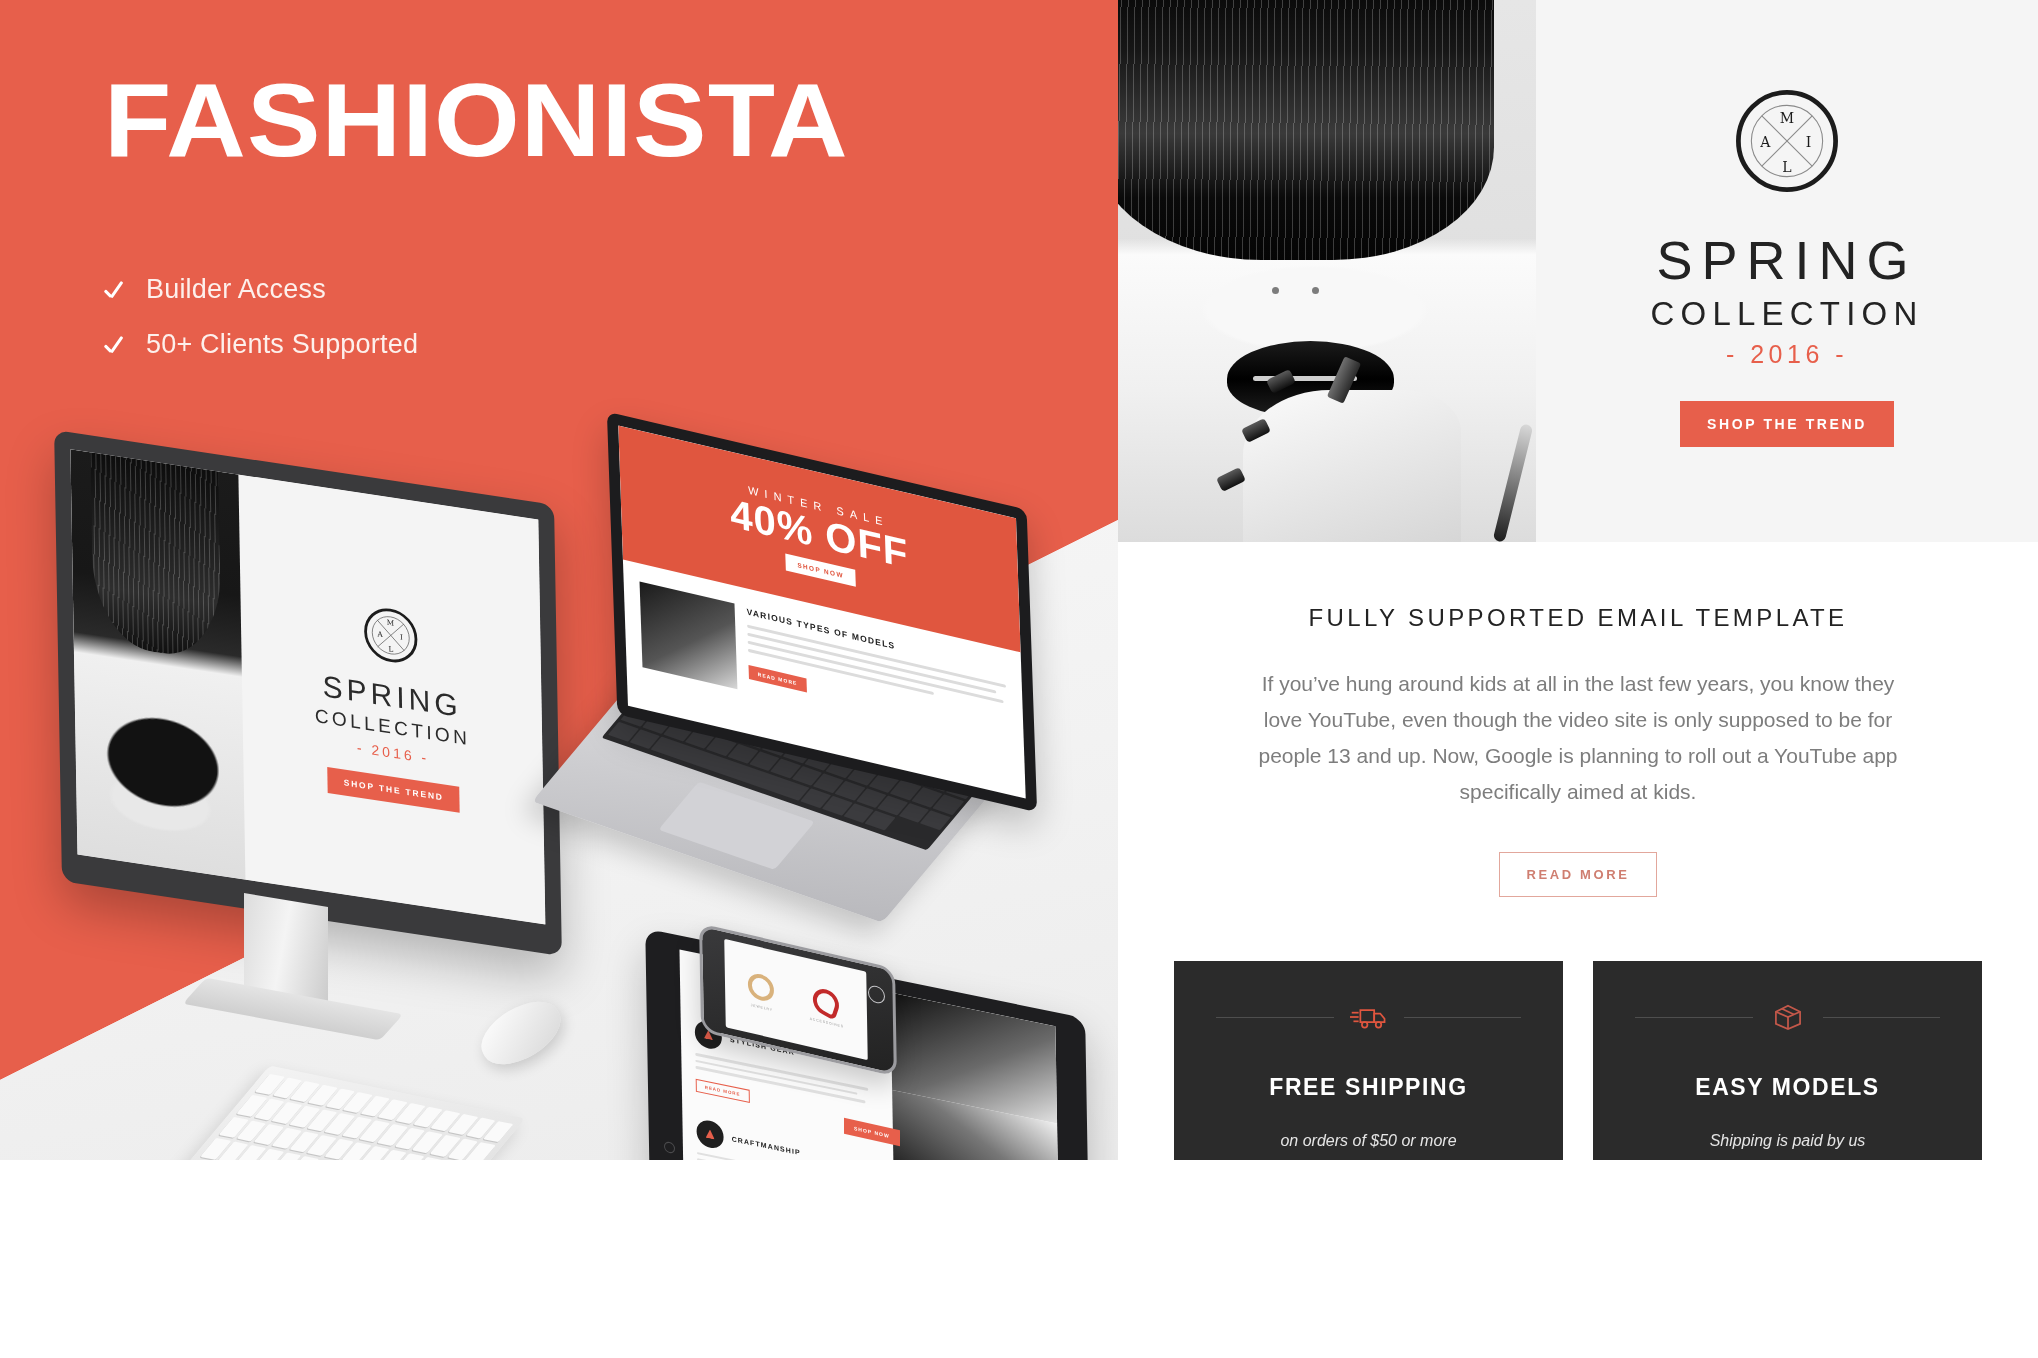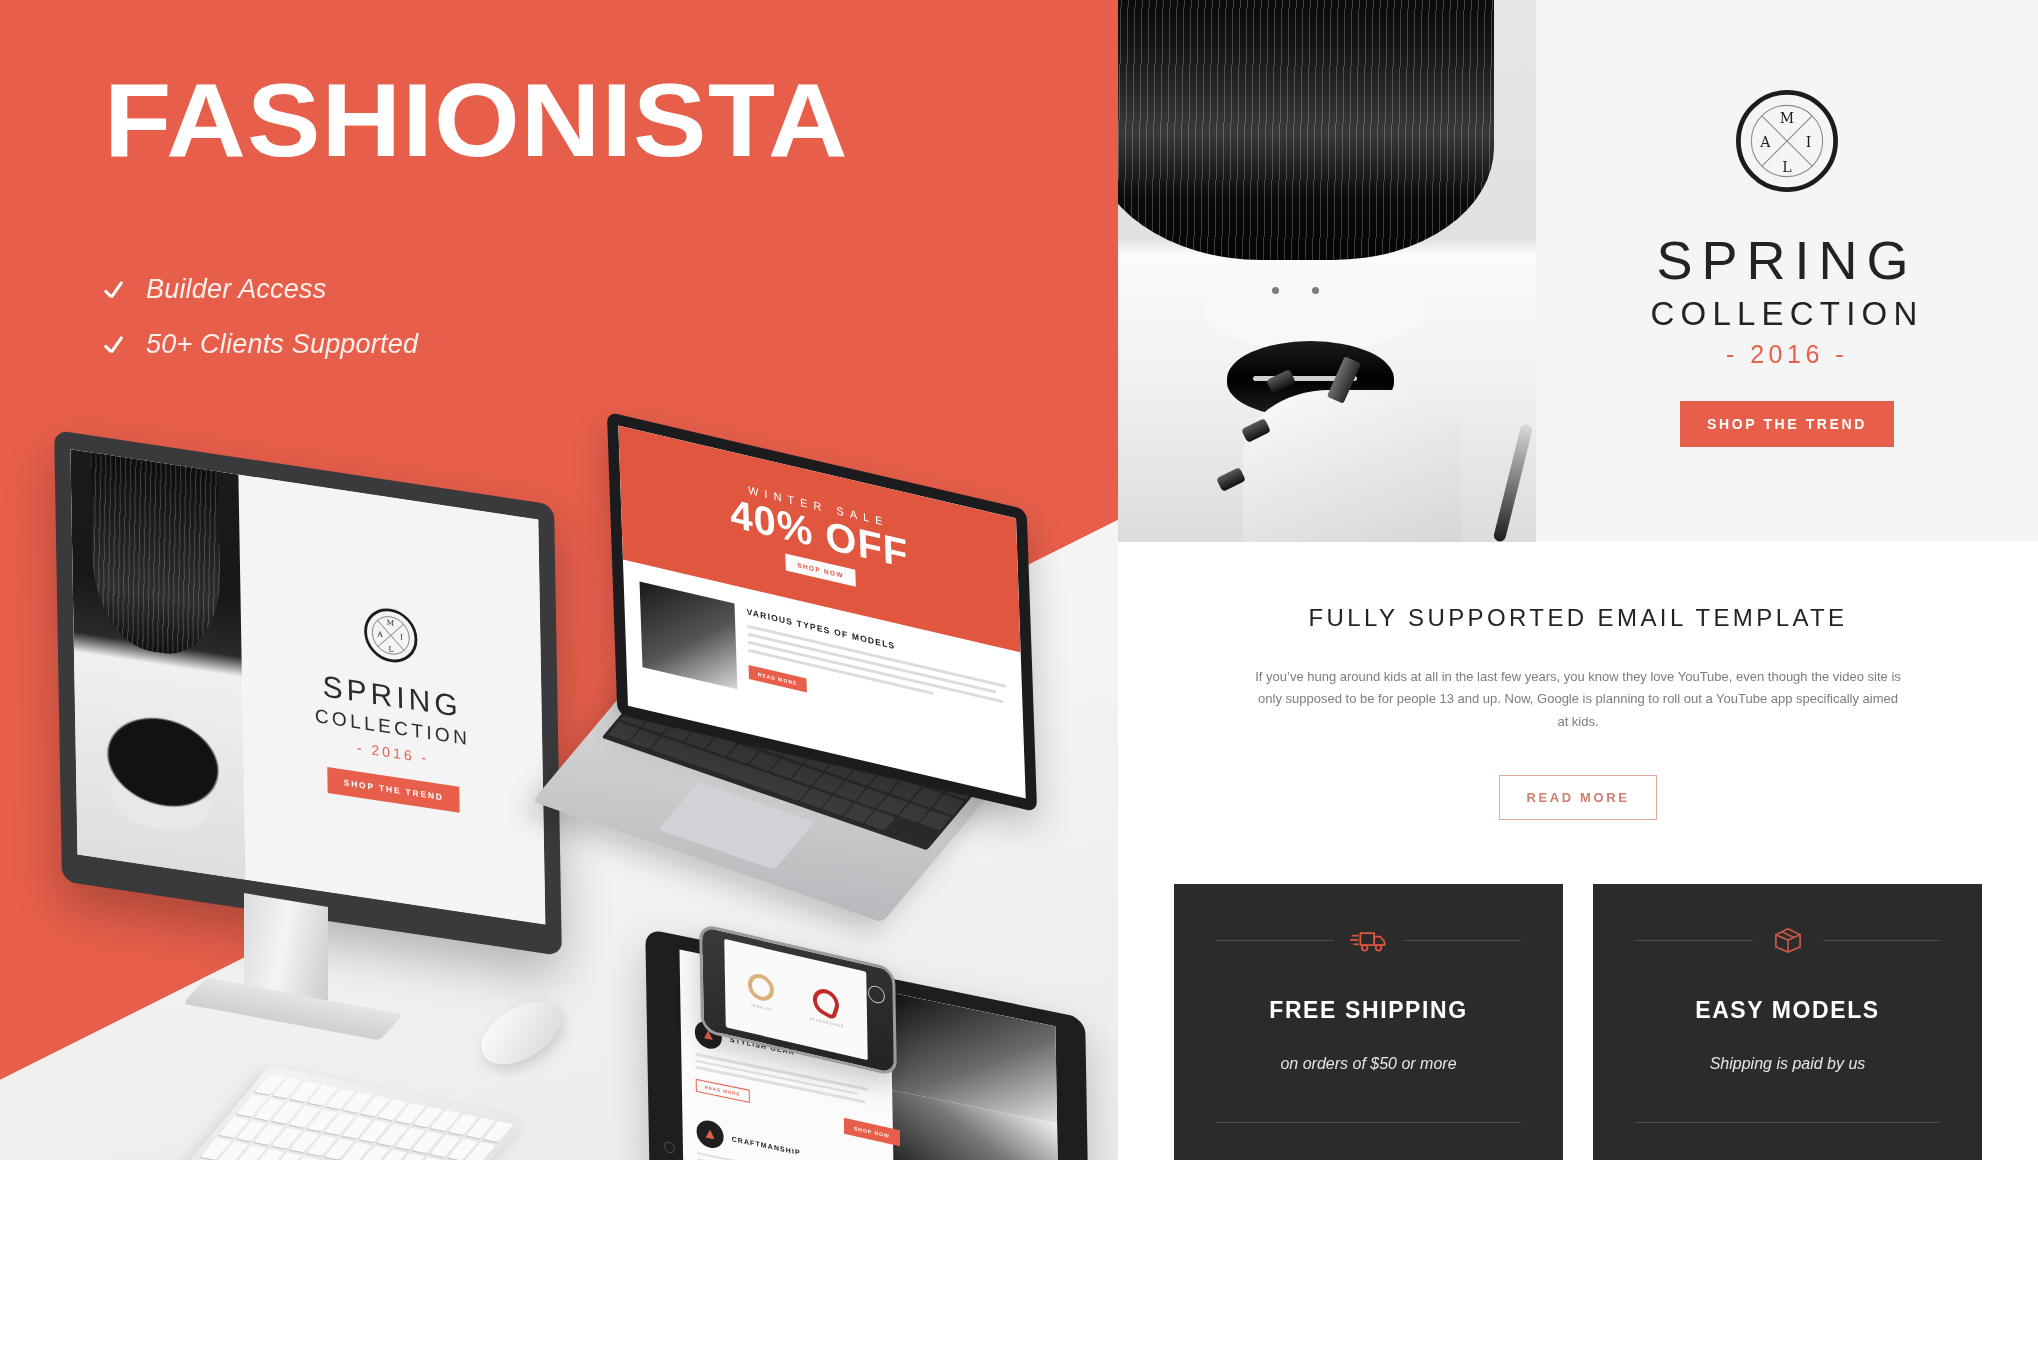--- a/index.html
+++ b/index.html
@@ -21,21 +21,21 @@
     clip-path: polygon(0 0, 1118px 0, 1118px 520px, 0 1080px);
   }
   .headline {
     position: absolute; left: 104px; top: 68px;
     color: #ffffff; font-size: 104px; line-height: 1;
     font-weight: 700; letter-spacing: 1px;
     transform: scaleX(1.06); transform-origin: left top;
     font-family: "Liberation Sans Narrow", "Liberation Sans", sans-serif;
   }
   .features { position: absolute; left: 104px; top: 262px; width: 870px; }
-  .feat-col { position: absolute; top: 0; font-style: italic; }
+  .feat-col { position: absolute; top: 0; }
   .feat-col.c1 { left: 0; }
   .feat-col.c2 { left: 468px; }
   .feat-item {
     display: flex; align-items: center; gap: 20px;
     height: 55px; color: #fdf0ec; font-size: 27px; font-weight: 400;
     letter-spacing: .2px;
   }
   .check {
     display: inline-block; width: 22px; height: 22px; flex: 0 0 22px;
     position: relative;
@@ -347,21 +347,21 @@
   
   .rp-email {
     position: absolute; left: 0; top: 542px; width: 920px; height: 640px;
     background: #ffffff; text-align: center; padding: 62px 56px 0;
   }
   .email-title {
     font-size: 24px; letter-spacing: 3.4px; color: #232323; font-weight: 400;
   }
   .email-body {
     margin: 34px auto 0; max-width: 650px;
-    font-size: 13px; line-height: 1.72; color: #7d7d7d; font-weight: 400;
+    font-size: 21px; line-height: 1.72; color: #7d7d7d; font-weight: 400;
   }
   .read-more-btn {
     margin-top: 42px; display: inline-block; background: transparent;
     border: 1px solid #e2a79c; color: #cf7e70;
     font-size: 13px; letter-spacing: 2.6px; font-weight: 700;
     padding: 14px 27px; cursor: pointer;
     font-family: "Liberation Sans", sans-serif;
   }
   .cards { display: flex; gap: 30px; margin-top: 64px; }
   .card {

